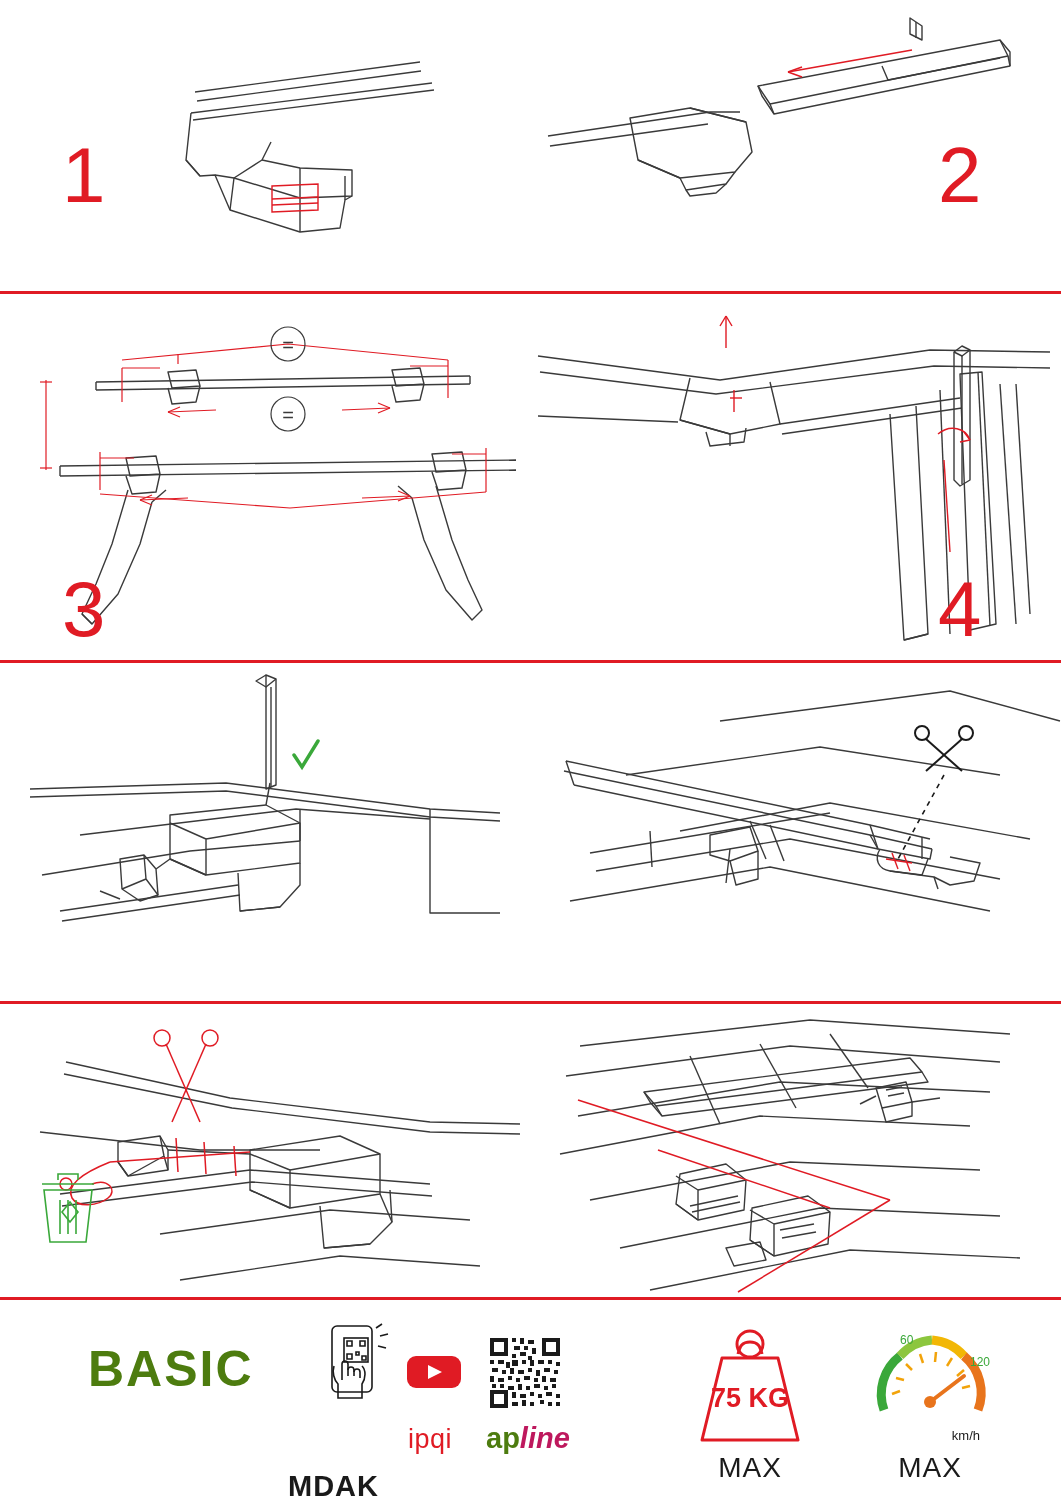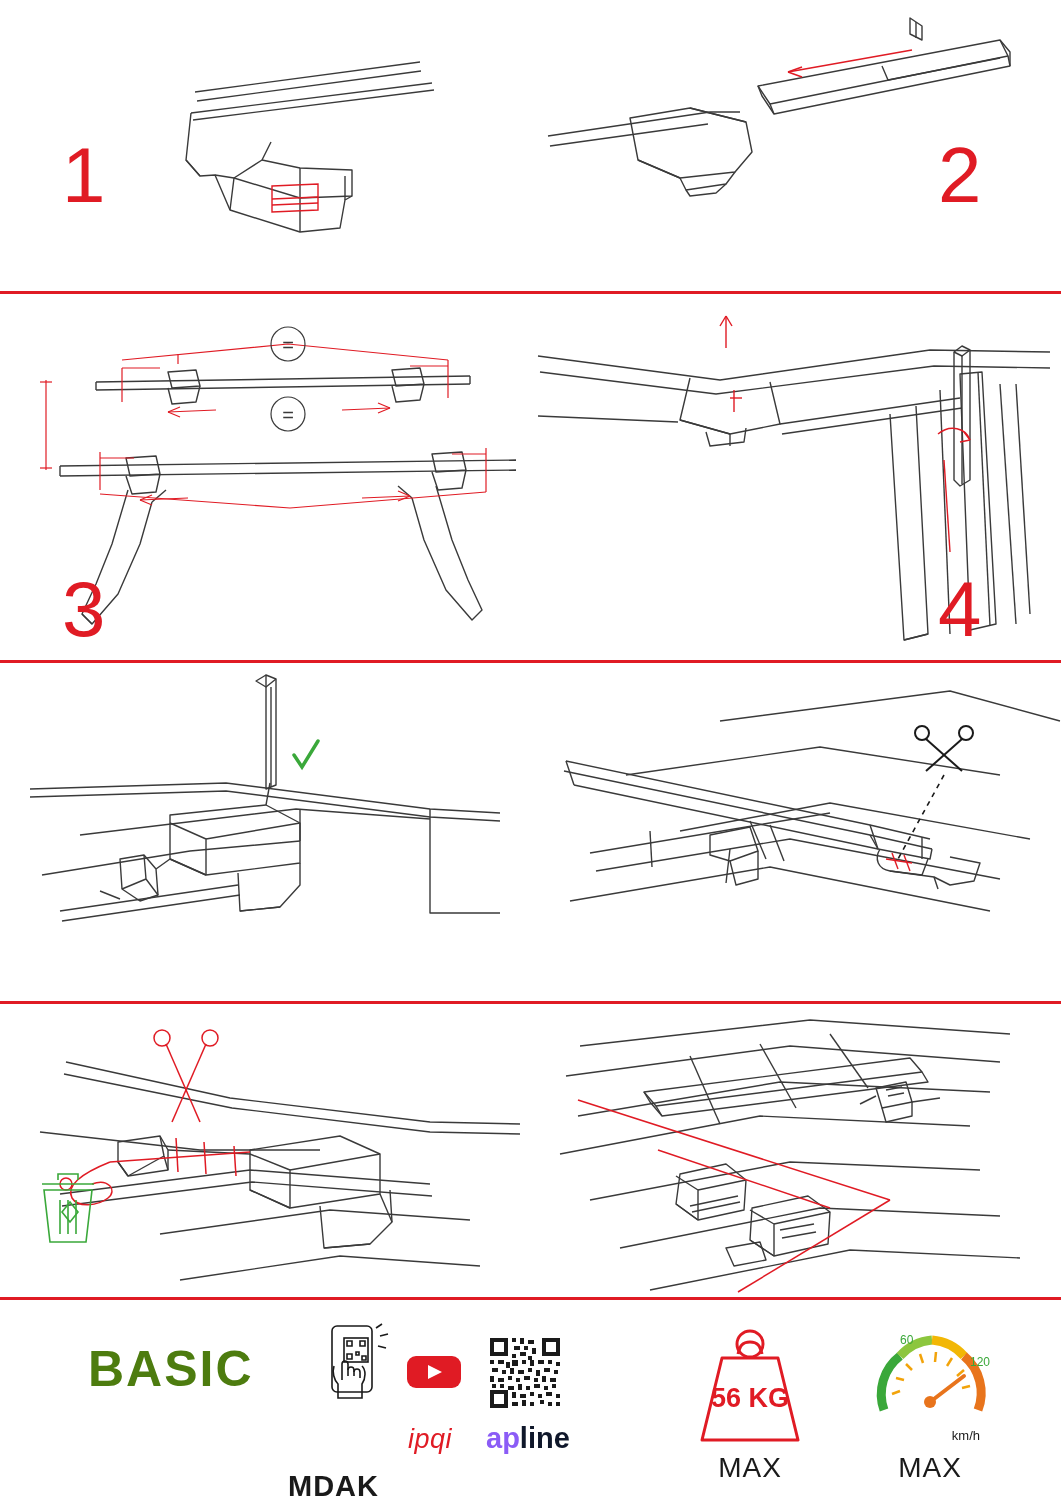--- a/index.html
+++ b/index.html
@@ -16,24 +16,24 @@
   
   .art{position:absolute;left:0;top:0;}
 
   
   .footer{position:absolute;left:0;top:1300px;width:1061px;height:200px;}
   .brand-basic{position:absolute;left:88px;top:40px;font-family:"Liberation Sans",sans-serif;font-weight:bold;font-size:50px;letter-spacing:2px;color:#4d7c0f;}
   .brand-accessory{position:absolute;left:62px;top:120px;font-size:30px;font-weight:bold;letter-spacing:-0.5px;}
   .brand-accessory .a1{color:#1a1a1a;}
   .brand-accessory .a2{color:#e01b24;}
   .brand-mdak{position:absolute;left:288px;top:122px;font-size:29px;font-weight:bold;letter-spacing:1px;color:#1a1a1a;margin-top:48px;}
-  .brand-ipqi{position:absolute;left:408px;top:124px;font-size:27px;color:#e01b24;letter-spacing:0.5px;font-style:italic;}
+  .brand-ipqi{position:absolute;left:408px;top:124px;font-size:27px;color:#e01b24;letter-spacing:0.5px;}
   .brand-apline{position:absolute;left:486px;top:122px;font-size:29px;font-weight:bold;letter-spacing:0px;}
-  .brand-apline .p1{color:#8b5cf6;}
-  .brand-apline .p2{color:#0f172a;}
+  .brand-apline .p1{color:#4d7c0f;}
+  .brand-apline .p2{color:#be185d;font-style:italic;}
   .weight-label{position:absolute;left:680px;top:152px;width:140px;text-align:center;font-size:28px;color:#1a1a1a;letter-spacing:1px;}
   .speed-label{position:absolute;left:860px;top:152px;width:140px;text-align:center;font-size:28px;color:#1a1a1a;letter-spacing:1px;}
   .kg-text{position:absolute;left:680px;top:83px;width:140px;text-align:center;font-size:27px;font-weight:bold;color:#e01b24;}
   .kmh-text{position:absolute;left:880px;top:128px;width:100px;text-align:right;font-size:13px;color:#1a1a1a;}
 </style>
 </head>
 <body>
 
 <div class="sheet">
 
@@ -488,21 +488,21 @@
       <span class="p1">ap</span><span class="p2">line</span>
     </div>
 
     <svg style="position:absolute;left:676px;top:10px;" width="148" height="140" viewBox="0 0 148 140">
       <g fill="none" stroke="#e01b24" stroke-width="3" stroke-linejoin="round">
         <path d="M46 48 L102 48 L122 130 L26 130 Z"></path>
         <circle cx="74" cy="34" r="13"></circle>
         <path d="M62 44 C 64 36, 66 32, 74 32 C 82 32, 84 36, 86 44"></path>
       </g>
     </svg>
-    <div class="kg-text">56 KG</div>
+    <div class="kg-text">75 KG</div>
     <div class="weight-label">MAX</div>
 
     <svg style="position:absolute;left:866px;top:18px;" width="130" height="120" viewBox="0 0 130 120">
       <g fill="none" stroke-width="9" stroke-linecap="butt">
         <path d="M18 92 A 48 48 0 0 1 34 38" stroke="#3aa83a"></path>
         <path d="M34 38 A 48 48 0 0 1 66 22" stroke="#8cc63e"></path>
         <path d="M66 22 A 48 48 0 0 1 98 38" stroke="#f2b705"></path>
         <path d="M98 38 A 48 48 0 0 1 112 92" stroke="#e8741c"></path>
       </g>
       <g stroke="#f2a30a" stroke-width="2.5">

